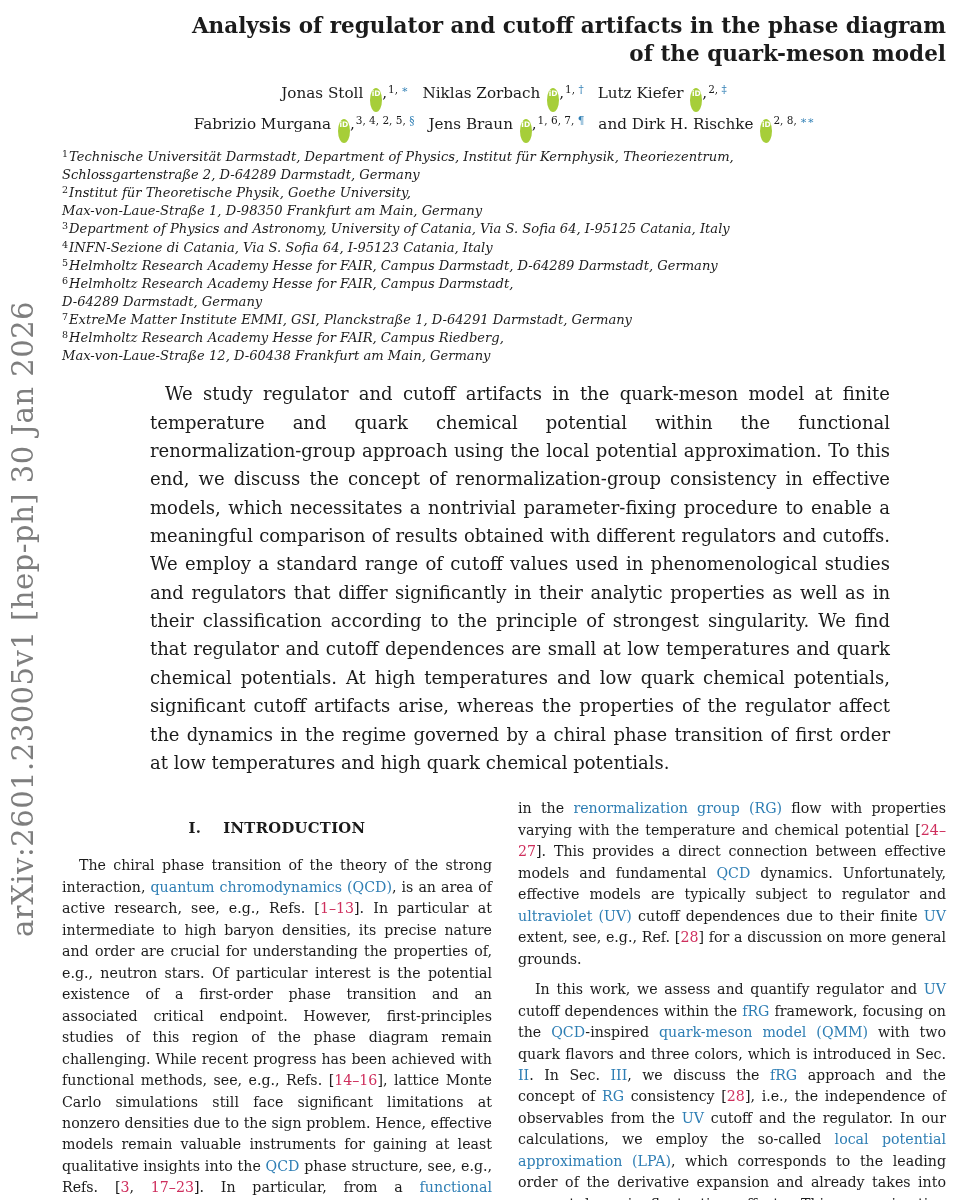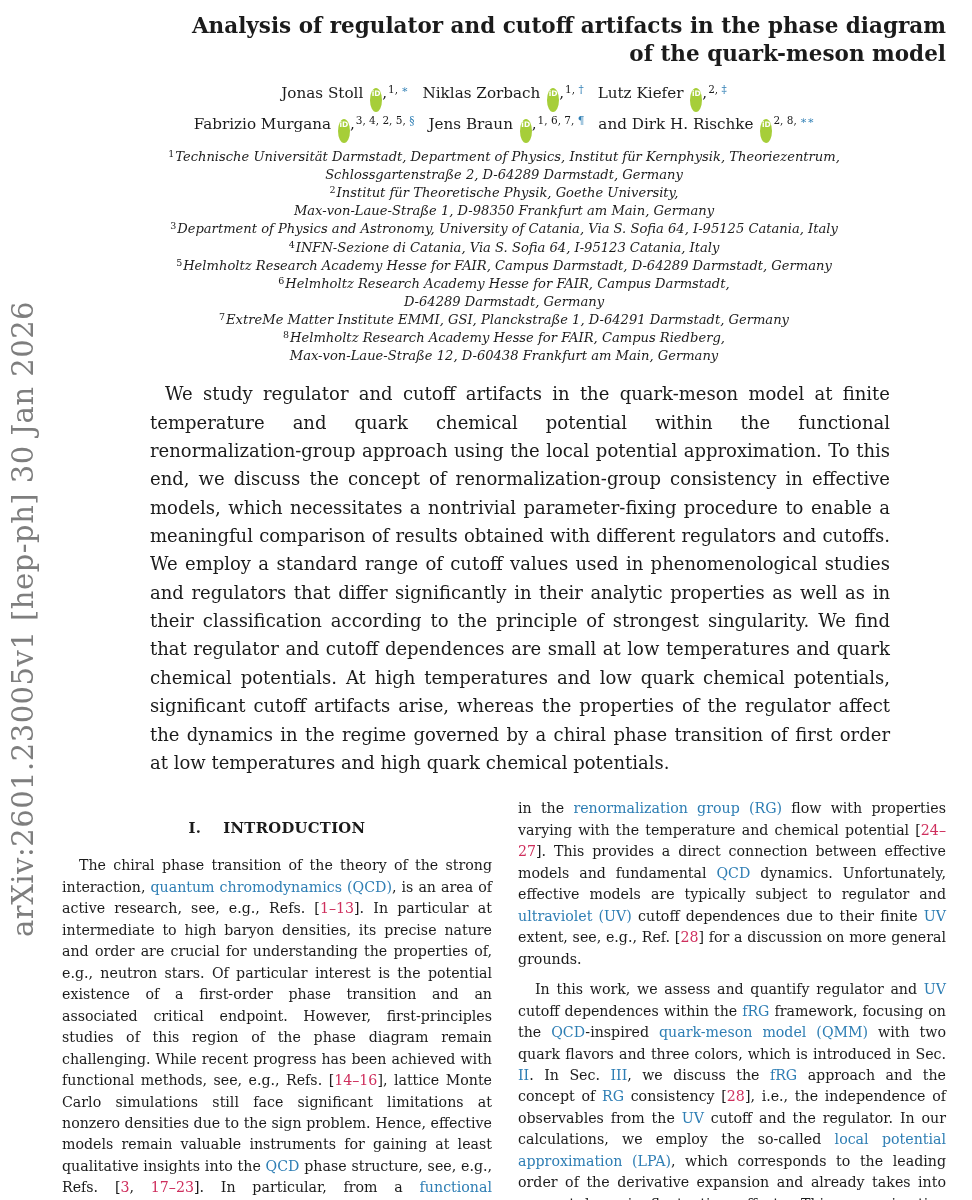--- a/index.html
+++ b/index.html
@@ -19,21 +19,21 @@
   .title{margin-top:12px;text-align:right;font-weight:bold;font-size:21.5px;line-height:1.3;}
   .authors{margin-top:13px;text-align:center;font-size:15.2px;line-height:1.6;}
   .author-item{margin:0 7px;white-space:nowrap;}
   .orcid{
     display:inline-block;width:12px;height:24px;border-radius:50%;
     background:var(--orcid);color:#fff;text-align:center;
     font:bold 7.5px/12px "DejaVu Sans",sans-serif;vertical-align:2px;margin-left:2px;
   }
   sup.author-sup{font-size:10.5px;line-height:0;vertical-align:5px;margin-left:1px;}
   .bluemark{color:var(--link);}
-  .affils{margin-top:5px;text-align:center;font-style:italic;font-size:13.1px;line-height:1.385;}
+  .affils{margin-top:5px;font-style:italic;font-size:13.1px;line-height:1.385;}
   sup.affil-sup{font-size:9.5px;line-height:0;vertical-align:4px;margin-right:1px;font-style:normal;}
   .abstract{margin:15px 56px 0 88px;text-align:justify;font-size:18px;line-height:1.575;text-indent:15px;}
   .cols{display:flex;margin-top:21px;gap:26px;align-items:flex-start;}
   .col-left{width:430px;}
   .col-right{flex:1;}
   .sec-head{text-align:center;font-weight:bold;font-size:14.8px;margin:21px 0 19px;letter-spacing:.3px;}
   .sec-num{margin-right:22px;}
   p.para{margin:0;text-align:justify;font-size:14.2px;line-height:1.513;}
   p.ind{text-indent:17px;}
   p.gap{margin-top:9px;}

